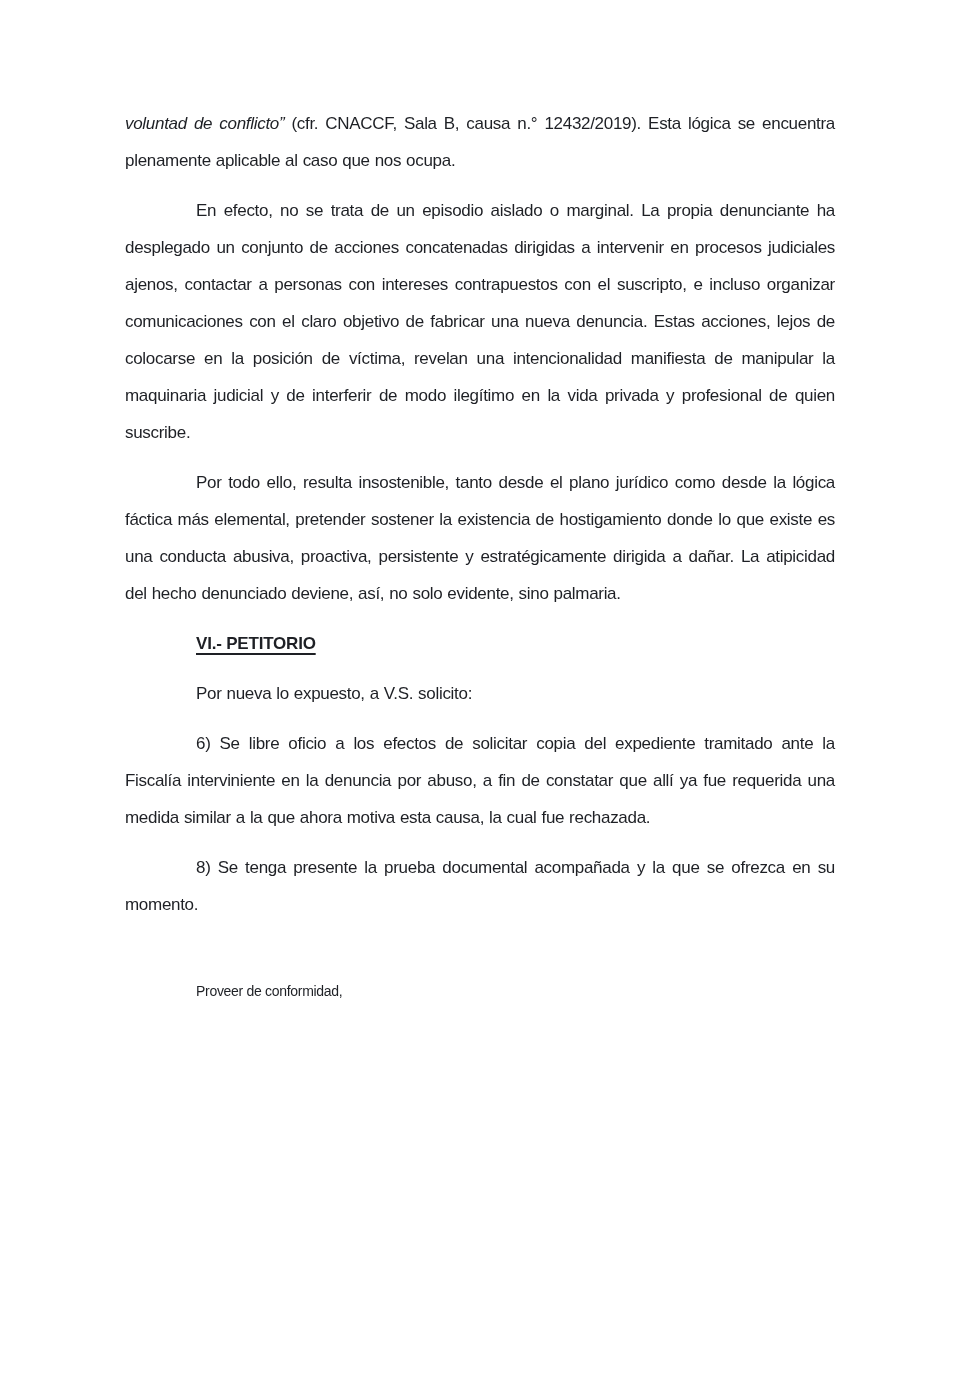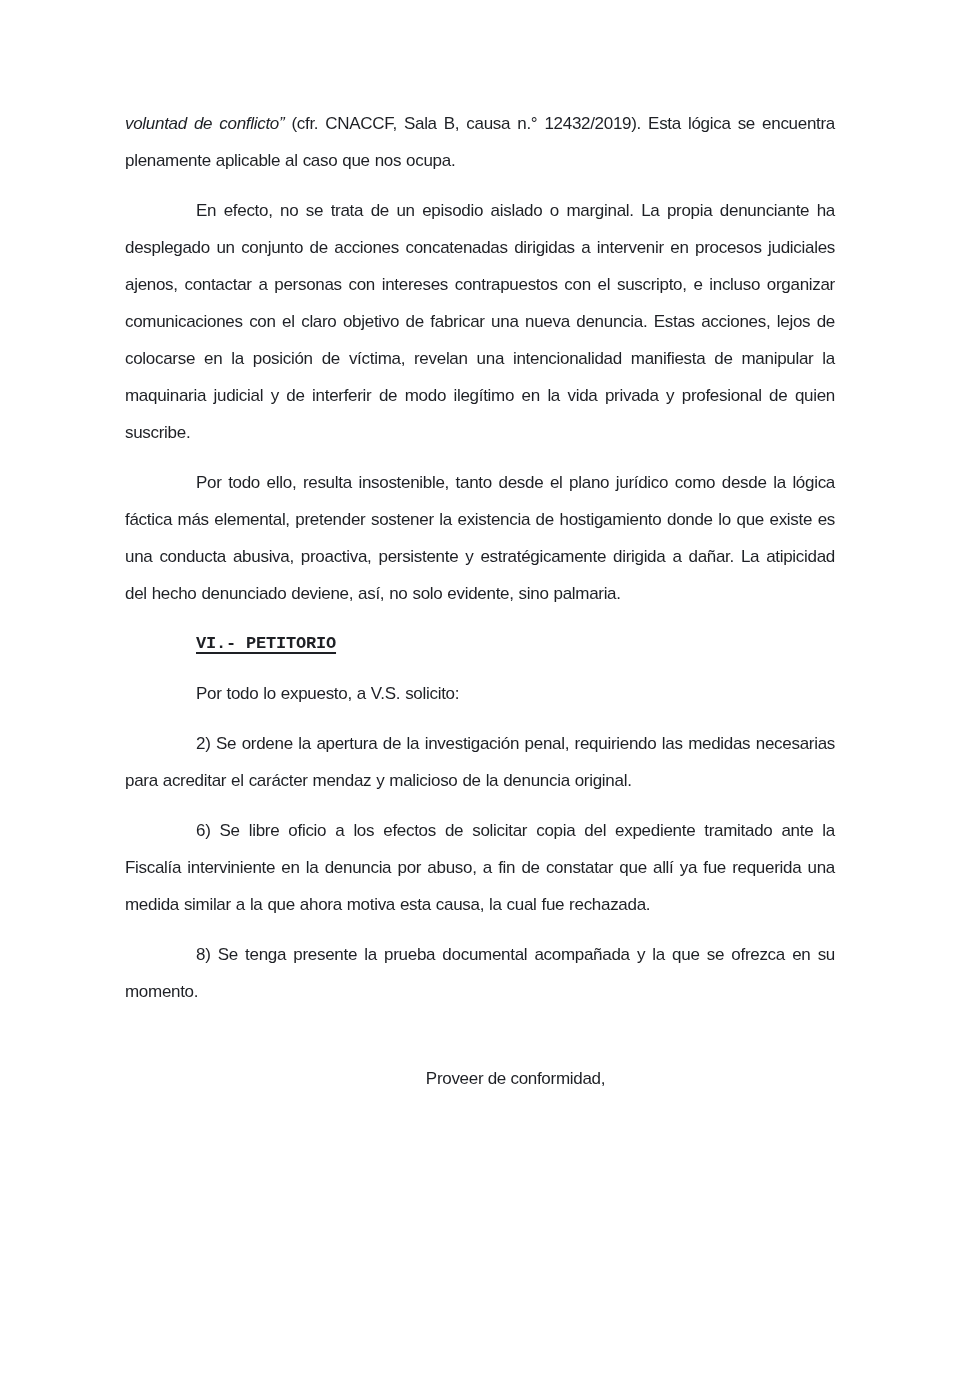--- a/index.html
+++ b/index.html
@@ -39,34 +39,33 @@
   .italic {
     font-style: italic;
   }
   .heading-para {
     margin: 0 0 13px 0;
     font-size: 17px;
     line-height: 37px;
     letter-spacing: -0.2px;
     text-indent: 71px;
     font-weight: bold;
-    font-family: Liberation Mono, monospace;
   }
   .heading-underline {
     text-decoration: underline;
     text-decoration-thickness: 2px;
     text-underline-offset: 4px;
   }
   .closing-para {
     margin: 0 0 13px 0;
-    font-size: 17px;
+    font-size: 14px;
     line-height: 37px;
     letter-spacing: -0.3px;
     text-indent: 71px;
-    text-align: center;
+    text-align: left;
   }
   .closing-para.gap-above {
     margin-top: 50px;
   }
   .closing-para.bold {
     font-weight: bold;
     letter-spacing: -0.1px;
   }
 </style>
 </head>
@@ -76,24 +75,23 @@
   <div class="content">
 
     <p class="para no-indent"><span class="italic">voluntad de conflicto”</span><span> (cfr. CNACCF, Sala B, causa n.° 12432/2019). Esta lógica se encuentra plenamente aplicable al caso que nos ocupa.</span></p>
 
     <p class="para">En efecto, no se trata de un episodio aislado o marginal. La propia denunciante ha desplegado un conjunto de acciones concatenadas dirigidas a intervenir en procesos judiciales ajenos, contactar a personas con intereses contrapuestos con el suscripto, e incluso organizar comunicaciones con el claro objetivo de fabricar una nueva denuncia. Estas acciones, lejos de colocarse en la posición de víctima, revelan una intencionalidad manifiesta de manipular la maquinaria judicial y de interferir de modo ilegítimo en la vida privada y profesional de quien suscribe.</p>
 
     <p class="para">Por todo ello, resulta insostenible, tanto desde el plano jurídico como desde la lógica fáctica más elemental,  pretender sostener la existencia de hostigamiento donde lo que existe es una conducta abusiva, proactiva, persistente y estratégicamente dirigida a dañar. La atipicidad del hecho denunciado deviene, así, no solo evidente, sino palmaria.</p>
 
     <p class="heading-para"><span class="heading-underline">VI.- PETITORIO</span></p>
 
-    <p class="para">Por todo lo expuesto, a V.S. solicito:</p>
+    <p class="para">Por nueva lo expuesto, a V.S. solicito:</p>
 
 
-    <p class="para">2) Se ordene la apertura de la investigación penal, requiriendo las medidas necesarias para acreditar el carácter mendaz y malicioso de la denuncia original.</p>
 
     <p class="para">6) Se libre oficio a los efectos de solicitar copia del expediente tramitado ante la Fiscalía interviniente en la denuncia por abuso, a fin de constatar que allí ya fue requerida una medida similar a la que ahora motiva esta causa, la cual fue rechazada.</p>
 
     <p class="para">8) Se tenga presente la prueba documental acompañada y la que se ofrezca en su momento.</p>
 
     <p class="closing-para gap-above">Proveer de conformidad,</p>
 
 
   </div>
 </div>

